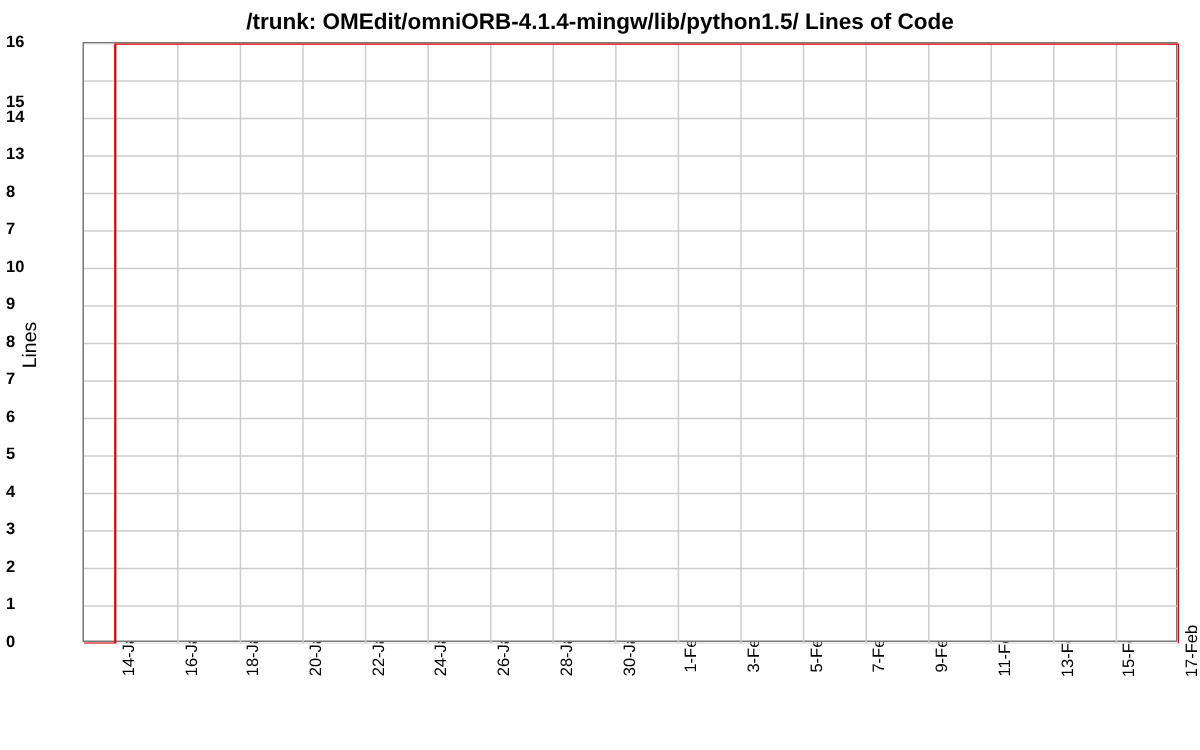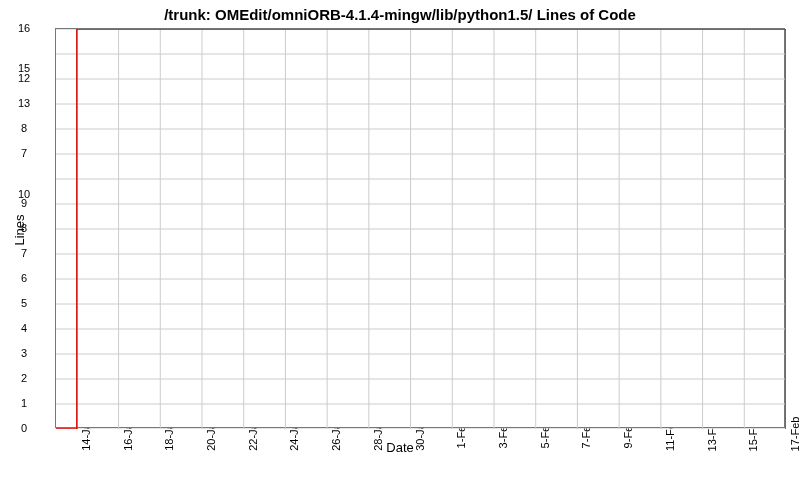--- a/index.html
+++ b/index.html
@@ -67,22 +67,23 @@
     top: 28px;
     width: 50px;
     height: 400px;
   }
   .y-tick {
     position: absolute;
     right: 6px;
     font-size: 11px;
     color: #000;
     transform: translateY(-50%);
-    text-align: center;
+    text-align: left;
     width: 40px;
+    font-weight: bold;
   }
   .x-ticks {
     position: absolute;
     left: 55px;
     top: 430px;
     width: 730px;
     height: 60px;
   }
   .x-tick {
     position: absolute;
@@ -93,38 +94,37 @@
     transform-origin: left top;
     white-space: nowrap;
   }
 </style>
 </head>
 <body>
 
 <div class="chart-container">
   <div class="title">/trunk: OMEdit/omniORB-4.1.4-mingw/lib/python1.5/ Lines of Code</div>
   <div class="ylabel">Lines</div>
-  <div class="xlabel">Date</div>
 
   <div class="y-ticks">
       <div class="y-tick" style="top: 400px;">0</div>
       <div class="y-tick" style="top: 375px;">1</div>
       <div class="y-tick" style="top: 350px;">2</div>
       <div class="y-tick" style="top: 325px;">3</div>
       <div class="y-tick" style="top: 300px;">4</div>
       <div class="y-tick" style="top: 275px;">5</div>
       <div class="y-tick" style="top: 250px;">6</div>
       <div class="y-tick" style="top: 225px;">7</div>
       <div class="y-tick" style="top: 200px;">8</div>
       <div class="y-tick" style="top: 175px;">9</div>
-      <div class="y-tick" style="top: 150px; margin-top: 16px;">10</div>
+      <div class="y-tick" style="top: 150px;">10</div>
       <div class="y-tick" style="top: 125px;">7</div>
       <div class="y-tick" style="top: 100px;">8</div>
       <div class="y-tick" style="top: 75px;">13</div>
-      <div class="y-tick" style="top: 50px;">12</div>
+      <div class="y-tick" style="top: 50px;">14</div>
       <div class="y-tick" style="top: 40px;">15</div>
       <div class="y-tick" style="top: 0px;">16</div>
     </div>
   <div class="x-ticks">
       <div class="x-tick" style="left: 24.8571px;">14-Jan</div>
       <div class="x-tick" style="left: 66.5714px;">16-Jan</div>
       <div class="x-tick" style="left: 108.286px;">18-Jan</div>
       <div class="x-tick" style="left: 150px;">20-Jan</div>
       <div class="x-tick" style="left: 191.714px;">22-Jan</div>
       <div class="x-tick" style="left: 233.429px;">24-Jan</div>

